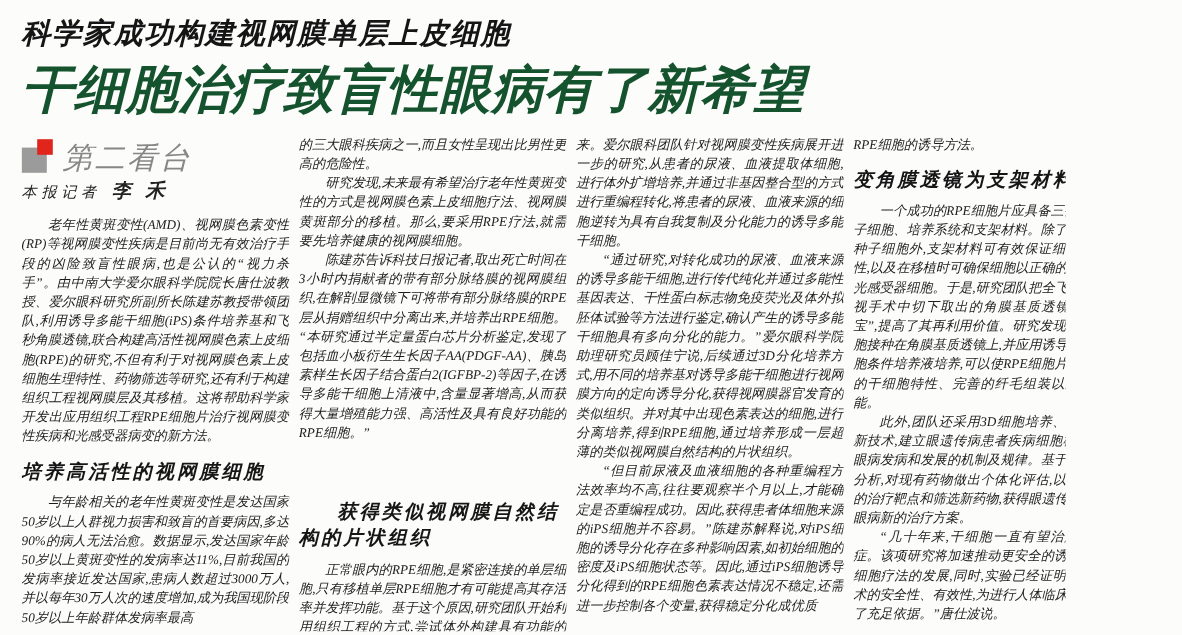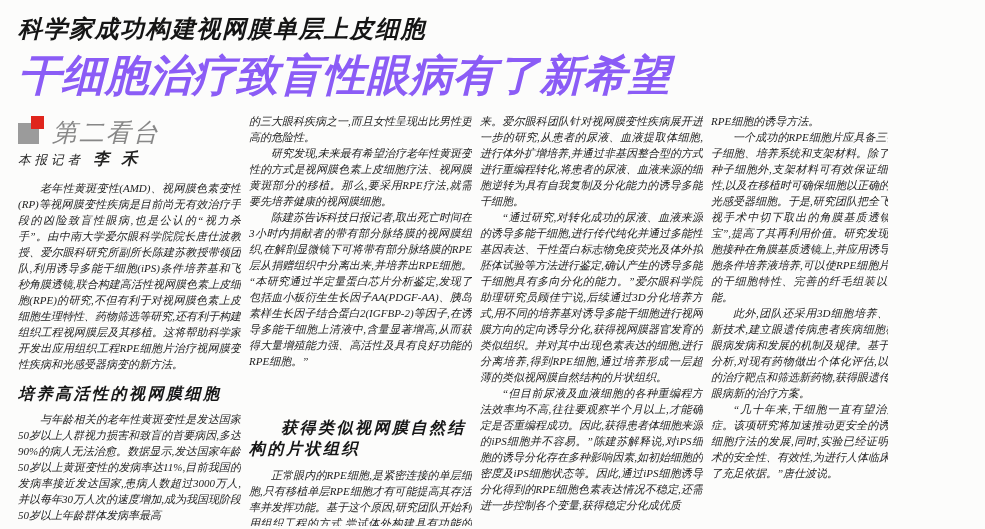--- a/index.html
+++ b/index.html
@@ -18,21 +18,21 @@
     font-size: 24px;
     letter-spacing: 1.5px;
     color: #151515;
     line-height: 1.15;
   }
   .headline {
     font-family: "Liberation Sans", sans-serif;
     font-weight: bold;
     font-size: 43px;
     letter-spacing: 0.5px;
-    color: #8b5cf6;
+    color: #14532d;
     line-height: 1.1;
     margin-top: 8px;
     white-space: nowrap;
   }
 
   
   .cols {
     display: flex;
     gap: 8px;
     margin-top: 14px;
@@ -140,20 +140,21 @@
       <div>
           <p class="para no-indent">来。爱尔眼科团队针对视网膜变性疾病展开进一步的研究,从患者的尿液、血液提取体细胞,进行体外扩增培养,并通过非基因整合型的方式进行重编程转化,将患者的尿液、血液来源的细胞逆转为具有自我复制及分化能力的诱导多能干细胞。</p>
           <p class="para">“通过研究,对转化成功的尿液、血液来源的诱导多能干细胞,进行传代纯化并通过多能性基因表达、干性蛋白标志物免疫荧光及体外拟胚体试验等方法进行鉴定,确认产生的诱导多能干细胞具有多向分化的能力。”爱尔眼科学院助理研究员顾佳宁说,后续通过3D分化培养方式,用不同的培养基对诱导多能干细胞进行视网膜方向的定向诱导分化,获得视网膜器官发育的类似组织。并对其中出现色素表达的细胞,进行分离培养,得到RPE细胞,通过培养形成一层超薄的类似视网膜自然结构的片状组织。</p>
           <p class="para">“但目前尿液及血液细胞的各种重编程方法效率均不高,往往要观察半个月以上,才能确定是否重编程成功。因此,获得患者体细胞来源的iPS细胞并不容易。”陈建苏解释说,对iPS细胞的诱导分化存在多种影响因素,如初始细胞的密度及iPS细胞状态等。因此,通过iPS细胞诱导分化得到的RPE细胞色素表达情况不稳定,还需进一步控制各个变量,获得稳定分化成优质</p>
         </div>
     </div>
 
     <div class="col">
       <div>
           <p class="para no-indent">RPE细胞的诱导方法。</p>
+          <h3 class="subhead">变角膜透镜为支架材料</h3>
           <p class="para">一个成功的RPE细胞片应具备三要素,即种子细胞、培养系统和支架材料。除了高活性的种子细胞外,支架材料可有效保证细胞的黏附性,以及在移植时可确保细胞以正确的方向面对光感受器细胞。于是,研究团队把全飞秒激光近视手术中切下取出的角膜基质透镜“变废为宝”,提高了其再利用价值。研究发现,当RPE细胞接种在角膜基质透镜上,并应用诱导多能干细胞条件培养液培养,可以使RPE细胞片具有更多的干细胞特性、完善的纤毛组装以及成熟功能。</p>
           <p class="para">此外,团队还采用3D细胞培养、类器官等新技术,建立眼遗传病患者疾病细胞模型,探明眼病发病和发展的机制及规律。基于发病机理分析,对现有药物做出个体化评估,以及发现新的治疗靶点和筛选新药物,获得眼遗传病及其他眼病新的治疗方案。</p>
           <p class="para">“几十年来,干细胞一直有望治愈疑难杂症。该项研究将加速推动更安全的诱导多能干细胞疗法的发展,同时,实验已经证明了该项技术的安全性、有效性,为进行人体临床试验提供了充足依据。”唐仕波说。</p>
         </div>
     </div>
 
   </div>
 </div>
 
 </body></html>

